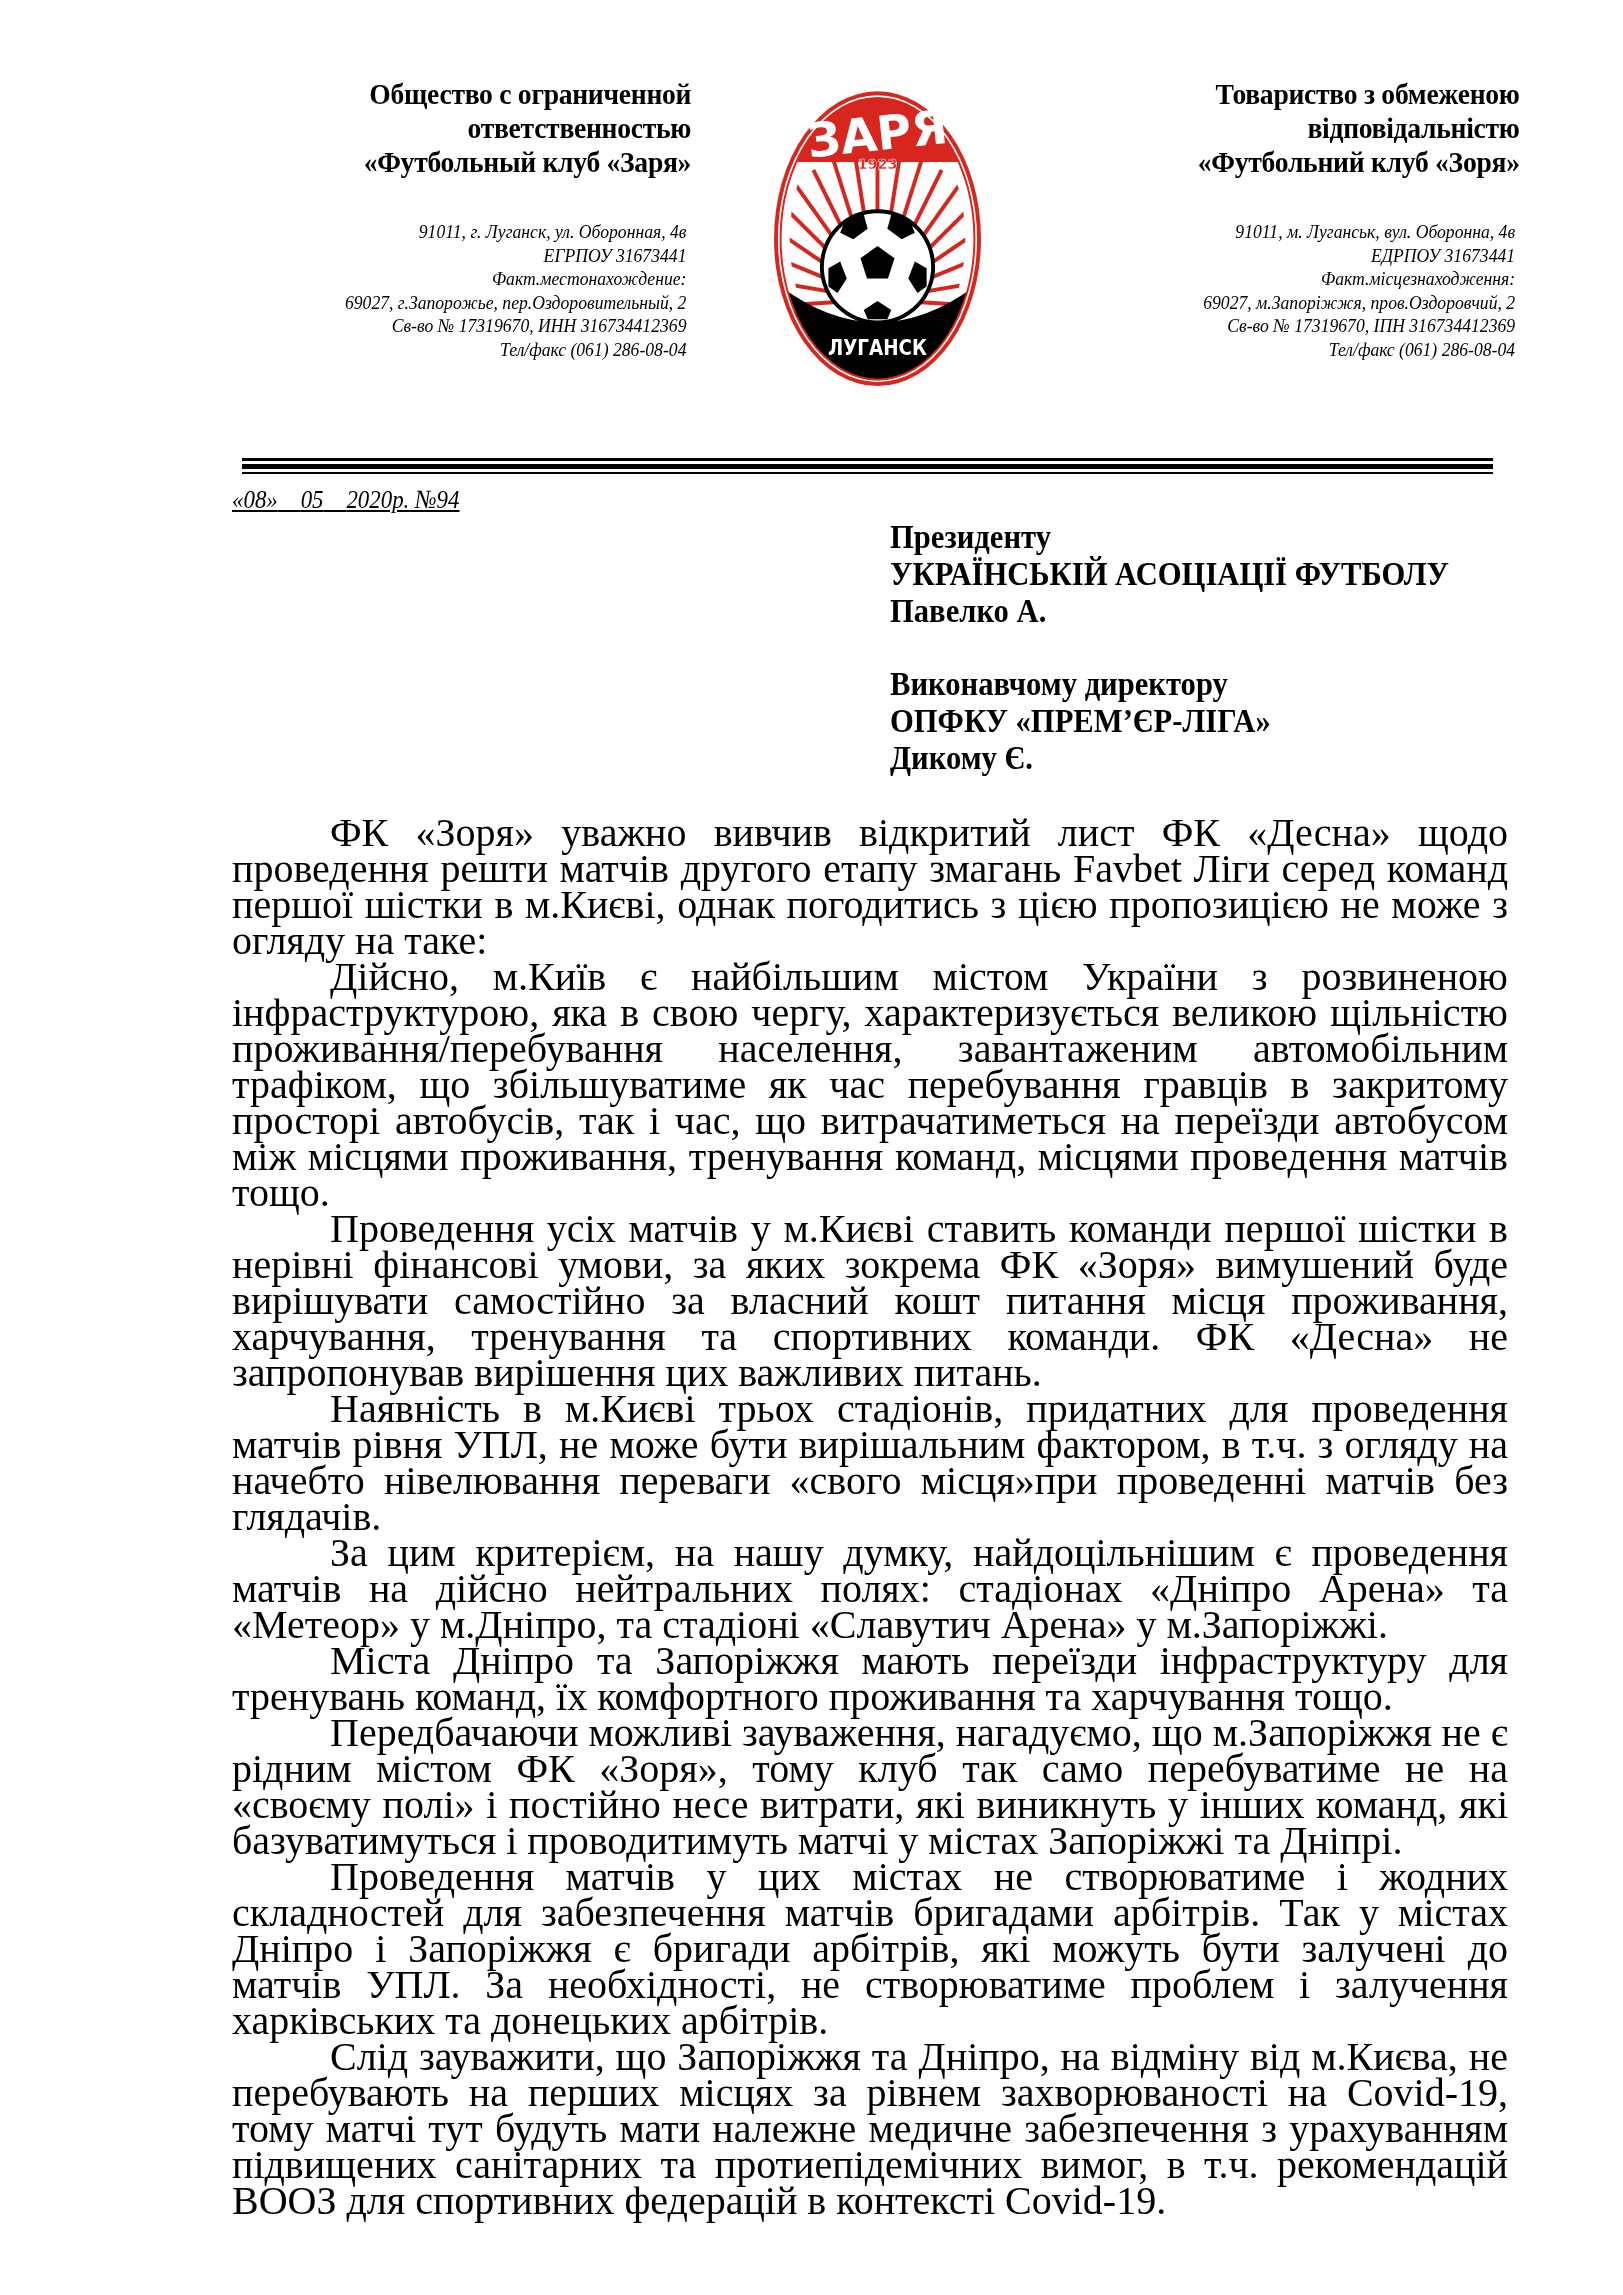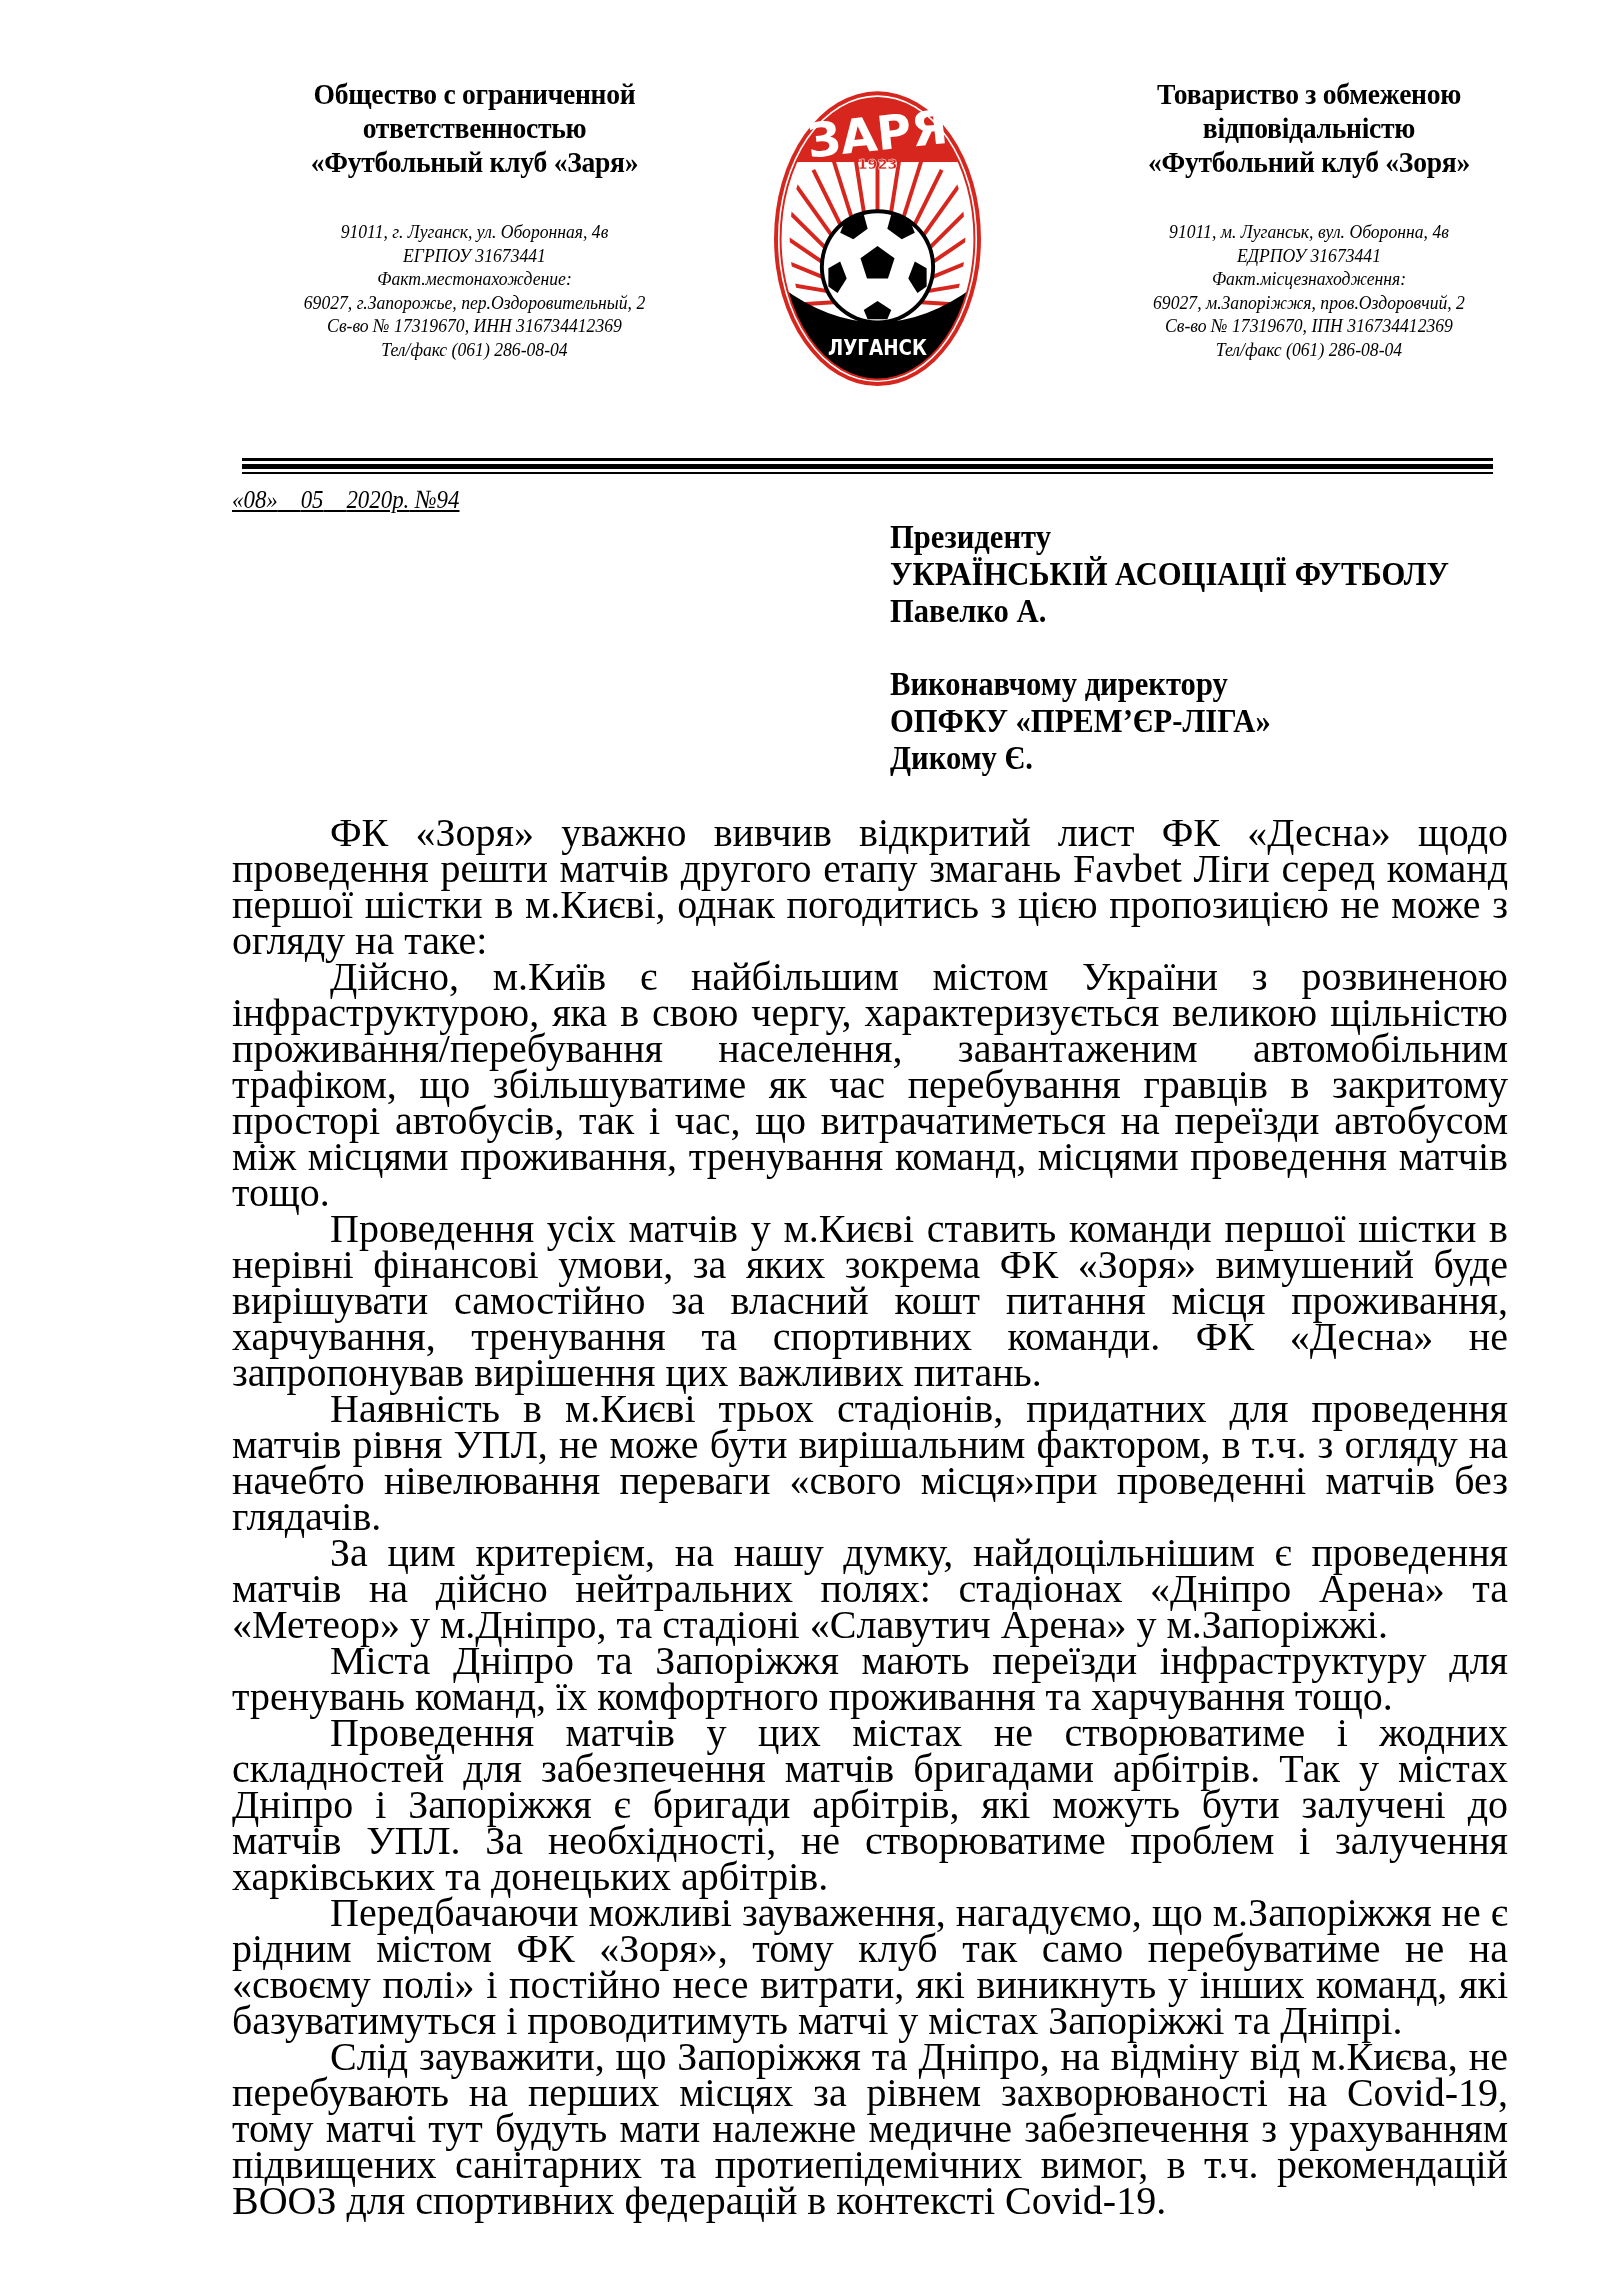--- a/index.html
+++ b/index.html
@@ -1,19 +1,19 @@
 <!DOCTYPE html>
 <html style="font-size:10.5px"><head>
   <meta charset="utf-8">
   <style>
     html, body { margin: 0; padding: 0; background: #ffffff; }
     body { width: 1623px; height: 2295px; position: relative; overflow: hidden; color: #000; font-family: "Liberation Serif", "DejaVu Serif", serif; }
     .page { position: absolute; left: 0; top: 0; width: 1623px; height: 2295px; background: #fff; }
 
-    .org-block { position: absolute; top: 77px; width: 471px; text-align: center; }
+    .org-block { position: absolute; top: 77px; width: 471px; text-align: right; }
     .org-block.left { left: 239px; }
     .org-block.right { left: 1080px; width: 458px; }
     .org-title { font-weight: bold; font-size: 30px; line-height: 34px; letter-spacing: -0.3px; transform: scaleX(0.92); transform-origin: center top; }
     .org-details { margin-top: 41px; font-style: italic; font-size: 19.6px; line-height: 23.6px; transform: scaleX(0.9); transform-origin: center top; }
     .org-details div { white-space: nowrap; }
 
     .logo { position: absolute; left: 772px; top: 90px; width: 211px; height: 298px; }
 
     .separator { position: absolute; left: 242px; top: 458px; width: 1251px; height: 17px; }
     .separator .l1 { position: absolute; left: 0; top: 0; width: 100%; height: 2.6px; background: #000; }
@@ -146,19 +146,19 @@
     <div>Дикому Є.</div>
   </div>
 
   <div class="body-text">
     <p>ФК «Зоря» уважно вивчив відкритий лист ФК «Десна» щодо проведення решти матчів другого етапу змагань Favbet Ліги серед команд першої шістки в м.Києві, однак погодитись з цією пропозицією не може з  огляду на таке:</p>
     <p>Дійсно, м.Київ є найбільшим містом України з розвиненою інфраструктурою, яка в свою чергу, характеризується великою щільністю проживання/перебування населення, завантаженим автомобільним трафіком, що збільшуватиме як час перебування гравців в закритому просторі автобусів, так і час, що витрачатиметься на переїзди автобусом між місцями проживання, тренування команд, місцями проведення матчів тощо.</p>
     <p>Проведення усіх  матчів у м.Києві ставить команди першої шістки в нерівні фінансові умови, за яких зокрема ФК «Зоря» вимушений буде вирішувати самостійно за власний кошт питання місця проживання, харчування, тренування та спортивних команди. ФК «Десна» не запропонував вирішення цих важливих питань.</p>
     <p>Наявність в м.Києві трьох стадіонів, придатних для проведення матчів рівня УПЛ, не може бути вирішальним фактором, в т.ч. з огляду на начебто нівелювання переваги «свого місця»при проведенні матчів без глядачів.</p>
     <p>За цим критерієм, на нашу думку, найдоцільнішим є проведення матчів на дійсно нейтральних полях: стадіонах «Дніпро Арена» та «Метеор» у м.Дніпро, та стадіоні «Славутич Арена» у м.Запоріжжі.</p>
     <p>Міста Дніпро та Запоріжжя мають переїзди інфраструктуру для тренувань команд, їх комфортного проживання та харчування тощо.</p>
+    <p>Передбачаючи можливі зауваження, нагадуємо, що м.Запоріжжя не є рідним містом ФК «Зоря», тому клуб так само перебуватиме не на «своєму полі» і постійно несе витрати, які виникнуть у інших команд, які базуватимуться і проводитимуть матчі у містах Запоріжжі та Дніпрі.</p>
     <p>Проведення матчів у цих містах не створюватиме і жодних складностей для забезпечення матчів бригадами арбітрів. Так у містах Дніпро і Запоріжжя є бригади арбітрів, які можуть бути залучені до матчів УПЛ. За необхідності, не створюватиме проблем і залучення харківських та донецьких арбітрів.</p>
-    <p>Передбачаючи можливі зауваження, нагадуємо, що м.Запоріжжя не є рідним містом ФК «Зоря», тому клуб так само перебуватиме не на «своєму полі» і постійно несе витрати, які виникнуть у інших команд, які базуватимуться і проводитимуть матчі у містах Запоріжжі та Дніпрі.</p>
     <p>Слід зауважити, що Запоріжжя та Дніпро, на відміну від м.Києва, не перебувають на перших місцях за рівнем захворюваності на Covid-19, тому матчі тут будуть мати належне медичне забезпечення з урахуванням підвищених санітарних та протиепідемічних вимог, в т.ч. рекомендацій ВООЗ для спортивних федерацій в контексті Covid-19.</p>
   </div>
 
 </div>
 
 
 </body></html>

